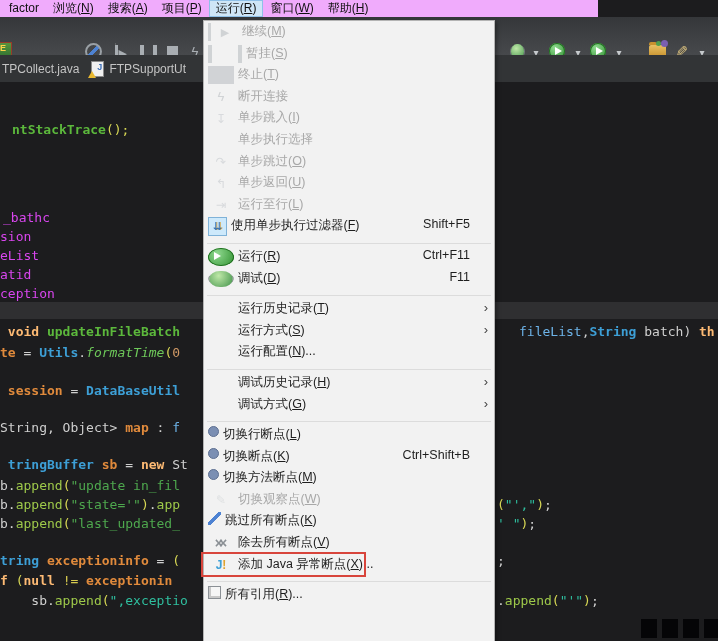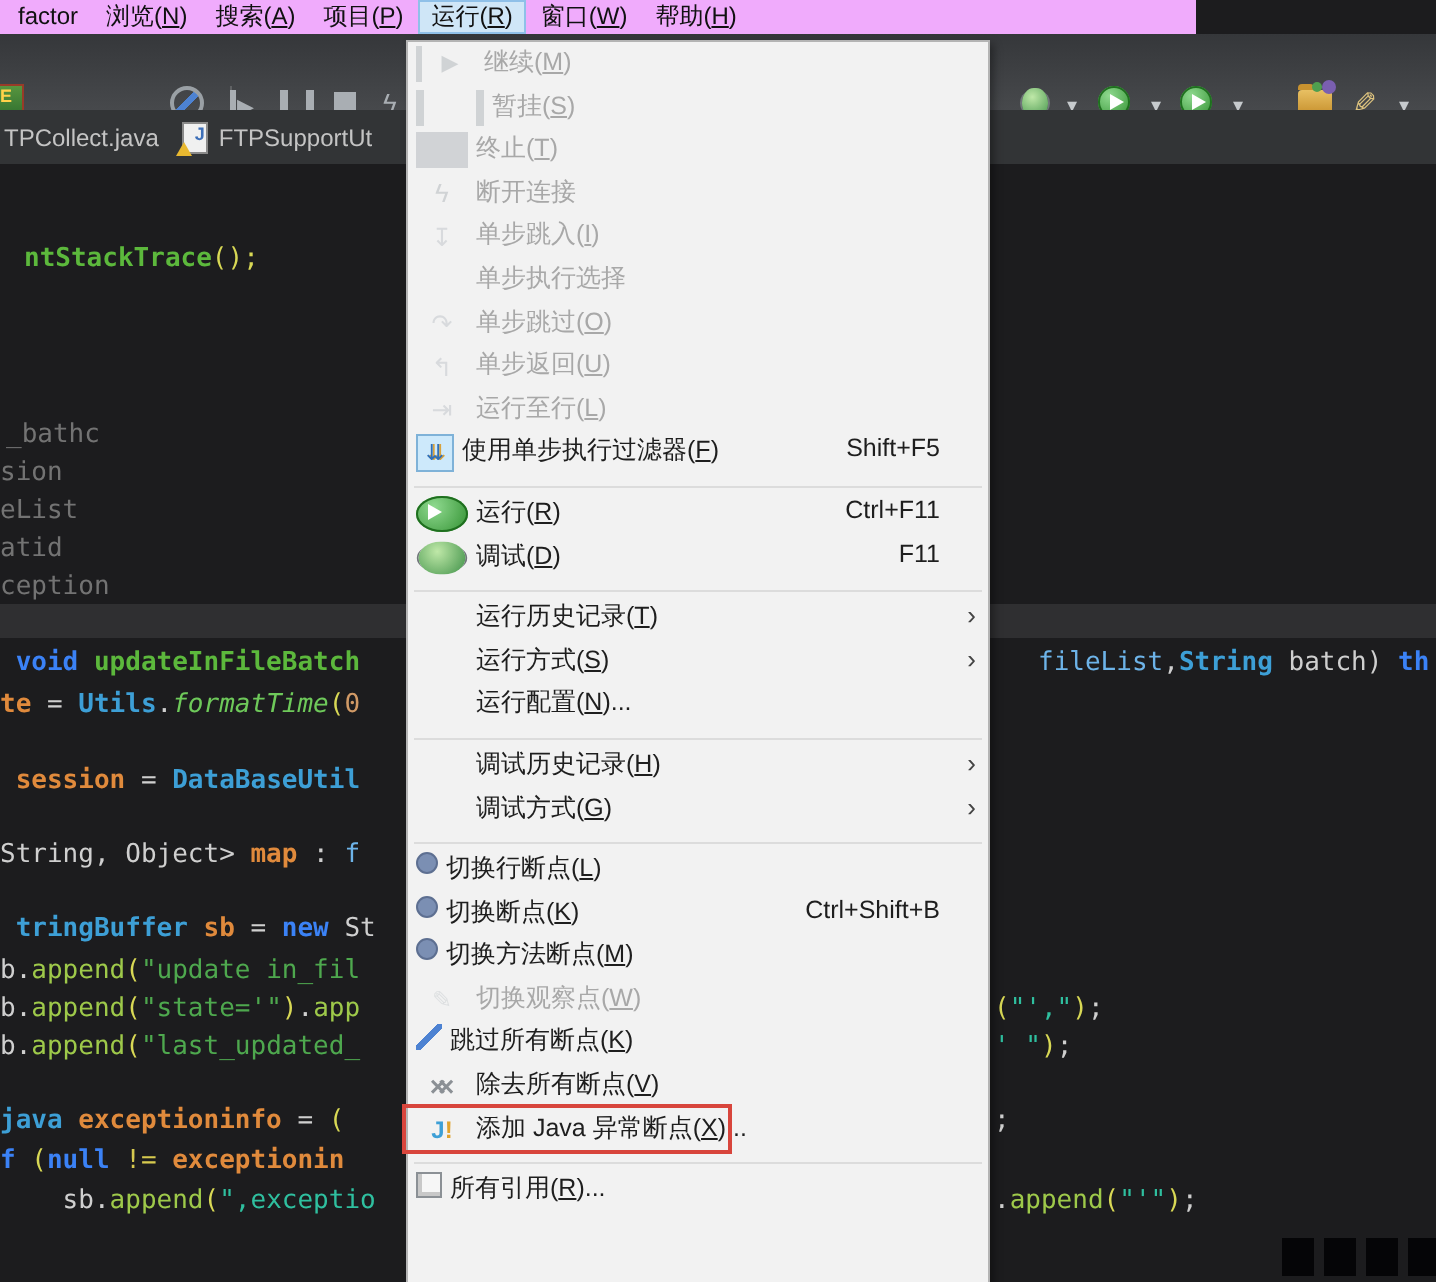--- a/index.html
+++ b/index.html
@@ -53,31 +53,31 @@
   .tab{display:flex;align-items:center;gap:5px;padding:0 10px 0 2px;white-space:nowrap}
   .sh-docj{width:11px;height:14px;background:#f0f0f0;border:1px solid #8a8a8a;position:relative;flex:none}
   .sh-docj::before{content:"J";position:absolute;right:1px;top:0;font-size:9px;font-weight:bold;color:#3d6fb8}
   .sh-docj::after{content:"";position:absolute;left:-4px;bottom:-2px;border-left:4px solid transparent;
           border-right:4px solid transparent;border-bottom:7px solid #e8b830}
 
   
   #band{position:absolute;left:0;width:718px;background:#2f2f31;z-index:0}
   .code-line{position:absolute;font-family:"DejaVu Sans Mono","Liberation Mono",monospace;
              font-size:13px;line-height:19px;white-space:pre;z-index:1}
-  .c-kw{color:#3b82f6;font-weight:bold}
+  .c-kw{color:#fdba74;font-weight:bold}
   .c-meth{color:#5cb83c;font-weight:bold}
   .c-type{color:#3d9fd6;font-weight:bold}
   .c-type2{color:#6db3e8}
   .c-var{color:#e08a3c;font-weight:bold}
   .c-str{color:#4ea84e}
   .c-strt{color:#2fbf9f}
   .c-call{color:#9ec94a}
   .c-calli{color:#6ec95a;font-style:italic}
   .c-plain{color:#cfcfcf}
-  .c-grey{color:#737373}
+  .c-grey{color:#d946ef}
   .c-op{color:#d6c94f}
   .c-paren{color:#d8d855}
   .c-num{color:#d19a66}
   .block{position:absolute;background:#050507;z-index:1}
 
   
   #runmenu{position:absolute;left:203px;top:20px;width:292px;height:680px;background:#f2f2f2;
            border:1px solid #b4b4b4;box-sizing:border-box;z-index:10;padding-top:2px;
            font-size:12.5px;color:#1e1e1e;box-shadow:2px 2px 4px rgba(0,0,0,.35)}
   .menu-item{height:21.6px;display:flex;padding:0 6px 0 4px}
@@ -355,21 +355,21 @@
     <div class="code-line" style="left: 519px; top: 322px;"><span class="c-type2">fileList</span><span class="c-plain">,</span><span class="c-type">String</span><span class="c-plain"> batch</span><span class="c-plain">) </span><span class="c-kw">th</span></div>
     <div class="code-line" style="left: 0px; top: 343px;"><span class="c-var">te</span><span class="c-plain"> = </span><span class="c-type">Utils</span><span class="c-plain">.</span><span class="c-calli">formatTime</span><span class="c-paren">(</span><span class="c-num">0</span></div>
     <div class="code-line" style="left: 0px; top: 381px; text-align: right;"><span class="c-plain"> </span><span class="c-var">session</span><span class="c-plain"> = </span><span class="c-type">DataBaseUtil</span></div>
     <div class="code-line" style="left: 0px; top: 418px;"><span class="c-plain">String, Object&gt; </span><span class="c-var">map</span><span class="c-plain"> : </span><span class="c-type2">f</span></div>
     <div class="code-line" style="left: 0px; top: 455px;"><span class="c-plain"> </span><span class="c-type">tringBuffer</span><span class="c-plain"> </span><span class="c-var">sb</span><span class="c-plain"> = </span><span class="c-kw">new</span><span class="c-plain"> St</span></div>
     <div class="code-line" style="left: 0px; top: 476px;"><span class="c-plain">b.</span><span class="c-call">append</span><span class="c-paren">(</span><span class="c-str">"update in_fil</span></div>
     <div class="code-line" style="left: 0px; top: 495px;"><span class="c-plain">b.</span><span class="c-call">append</span><span class="c-paren">(</span><span class="c-str">"state='"</span><span class="c-paren">)</span><span class="c-plain">.</span><span class="c-call">app</span></div>
     <div class="code-line" style="left: 497px; top: 495px;"><span class="c-paren">(</span><span class="c-strt">"',"</span><span class="c-paren">)</span><span class="c-plain">;</span></div>
     <div class="code-line" style="left: 0px; top: 514px;"><span class="c-plain">b.</span><span class="c-call">append</span><span class="c-paren">(</span><span class="c-str">"last_updated_</span></div>
     <div class="code-line" style="left: 497px; top: 514px;"><span class="c-strt">' "</span><span class="c-paren">)</span><span class="c-plain">;</span></div>
-    <div class="code-line" style="left: 0px; top: 551px;"><span class="c-type">java</span><span class="c-plain"> </span><span class="c-var">exceptioninfo</span><span class="c-plain"> = </span><span class="c-paren">(</span></div>
+    <div class="code-line" style="left: 0px; top: 551px;"><span class="c-type">tring</span><span class="c-plain"> </span><span class="c-var">exceptioninfo</span><span class="c-plain"> = </span><span class="c-paren">(</span></div>
     <div class="code-line" style="left: 497px; top: 551px;"><span class="c-plain">;</span></div>
     <div class="code-line" style="left: 0px; top: 571px;"><span class="c-kw">f </span><span class="c-paren">(</span><span class="c-kw">null</span><span class="c-plain"> </span><span class="c-op">!=</span><span class="c-plain"> </span><span class="c-var">exceptionin</span></div>
     <div class="code-line" style="left: 0px; top: 591px;"><span class="c-plain">    sb.</span><span class="c-call">append</span><span class="c-paren">(</span><span class="c-strt">",exceptio</span></div>
     <div class="code-line" style="left: 497px; top: 591px;"><span class="c-plain">.</span><span class="c-call">append</span><span class="c-paren">(</span><span class="c-strt">"'"</span><span class="c-paren">)</span><span class="c-plain">;</span></div>
     <div class="block" style="left: 641px; top: 619px; width: 16px; height: 19px;"></div>
     <div class="block" style="left: 662px; top: 619px; width: 16px; height: 19px;"></div>
     <div class="block" style="left: 683px; top: 619px; width: 16px; height: 19px;"></div>
     <div class="block" style="left: 704px; top: 619px; width: 14px; height: 19px;"></div>
   </div>
 

